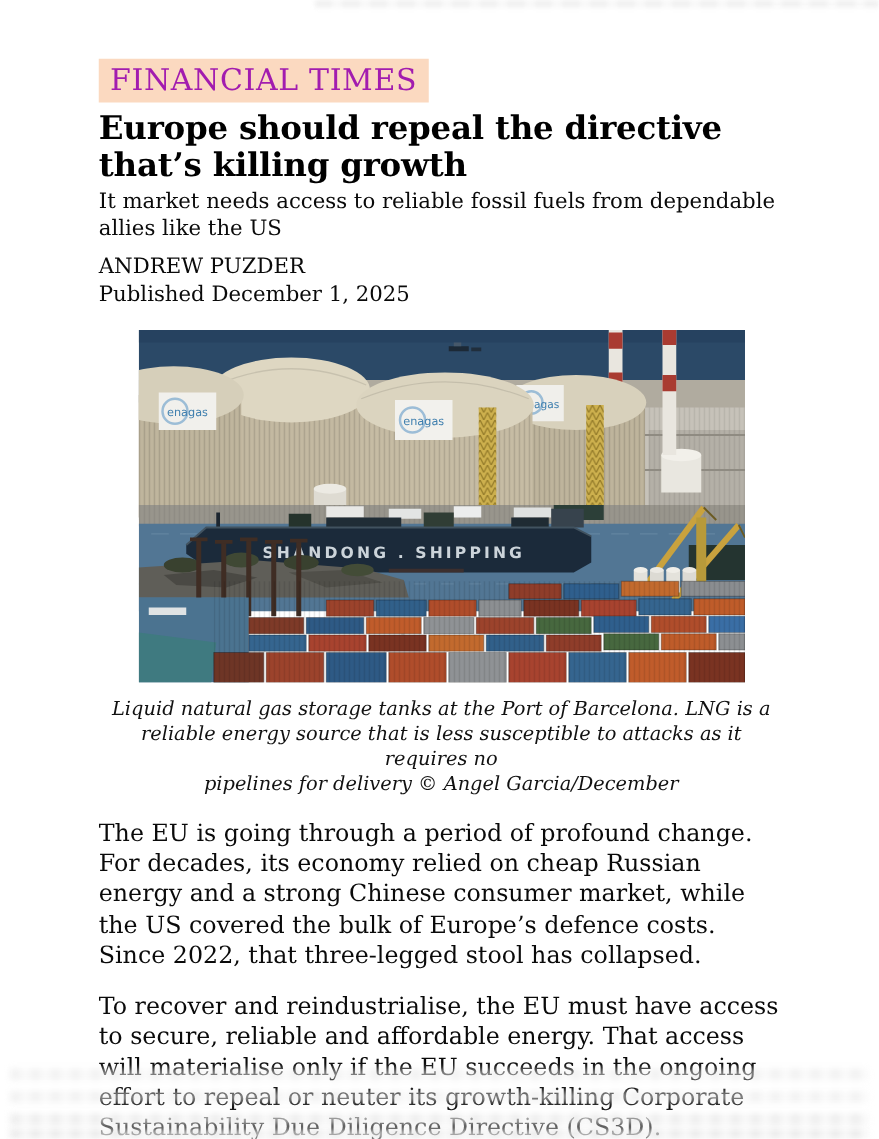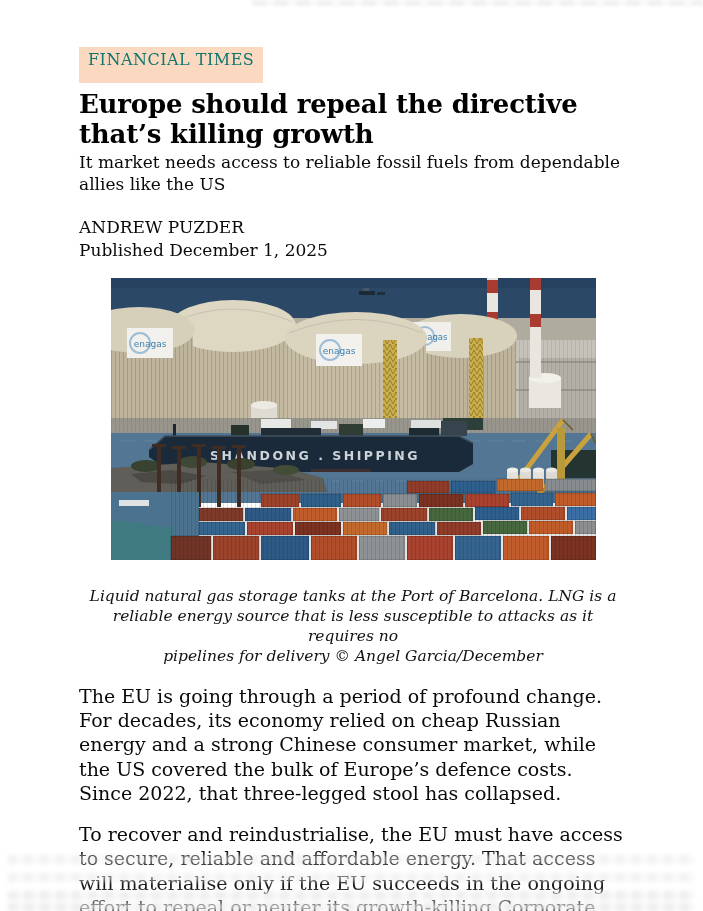--- a/index.html
+++ b/index.html
@@ -13,44 +13,44 @@
     position:absolute;top:0;left:252px;width:451px;height:6px;
     background:repeating-linear-gradient(90deg,#ededed 0 14px,#f7f7f7 14px 22px);
     filter:blur(1.5px);opacity:.8;
   }
   .content{
     position:absolute;top:47px;left:79px;width:548px;
   }
   .masthead{
     display:inline-block;
     background:#fbd9c0;
-    color:#0f766e;
-    font-size:16px;
-    padding:3px 9px 14px 9px;
+    color:#a21caf;
+    font-size:24px;
+    padding:3px 9px 4px 9px;
     letter-spacing:.5px;
   }
   .headline{
     margin:6px 0 0 0;
     font-size:26px;
     line-height:1.16;
     font-weight:bold;
     letter-spacing:-.2px;
     color:#000;
   }
   .standfirst{
     margin:3px 0 0 0;
     font-size:17px;
     line-height:1.26;
   }
-  .byline-block{margin-top:21px;font-size:17px;line-height:1.32;}
+  .byline-block{margin-top:8px;font-size:17px;line-height:1.32;}
   .figure{margin:17px 0 0 0;}
   .photo-wrap{width:485px;margin:0 auto;position:relative;}
   .photo-wrap svg{display:block;}
   .caption{
-    margin:26px auto 0 auto;
+    margin:11px auto 0 auto;
     max-width:548px;
     text-align:center;
     font-style:italic;
     font-size:15.5px;
     line-height:1.3;
     color:#111;
   }
   .writer-note{
     margin:15px 0 0 0;
     font-style:italic;

